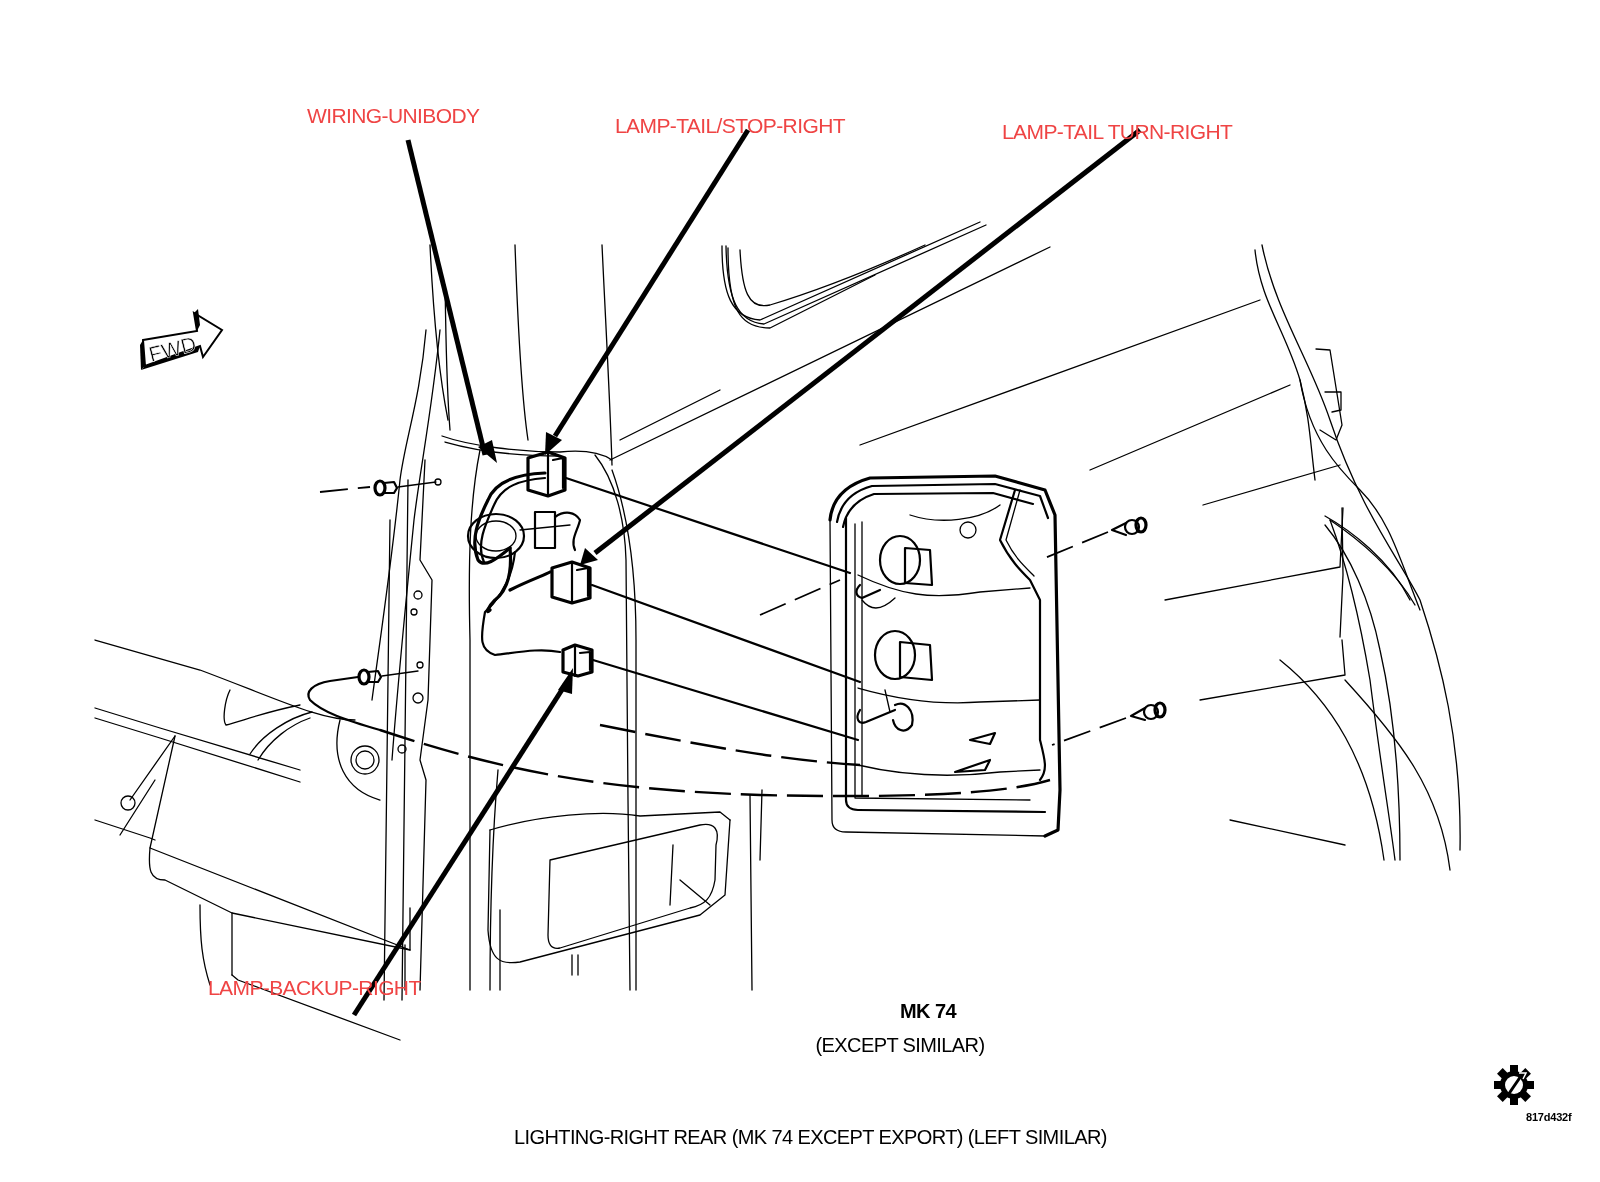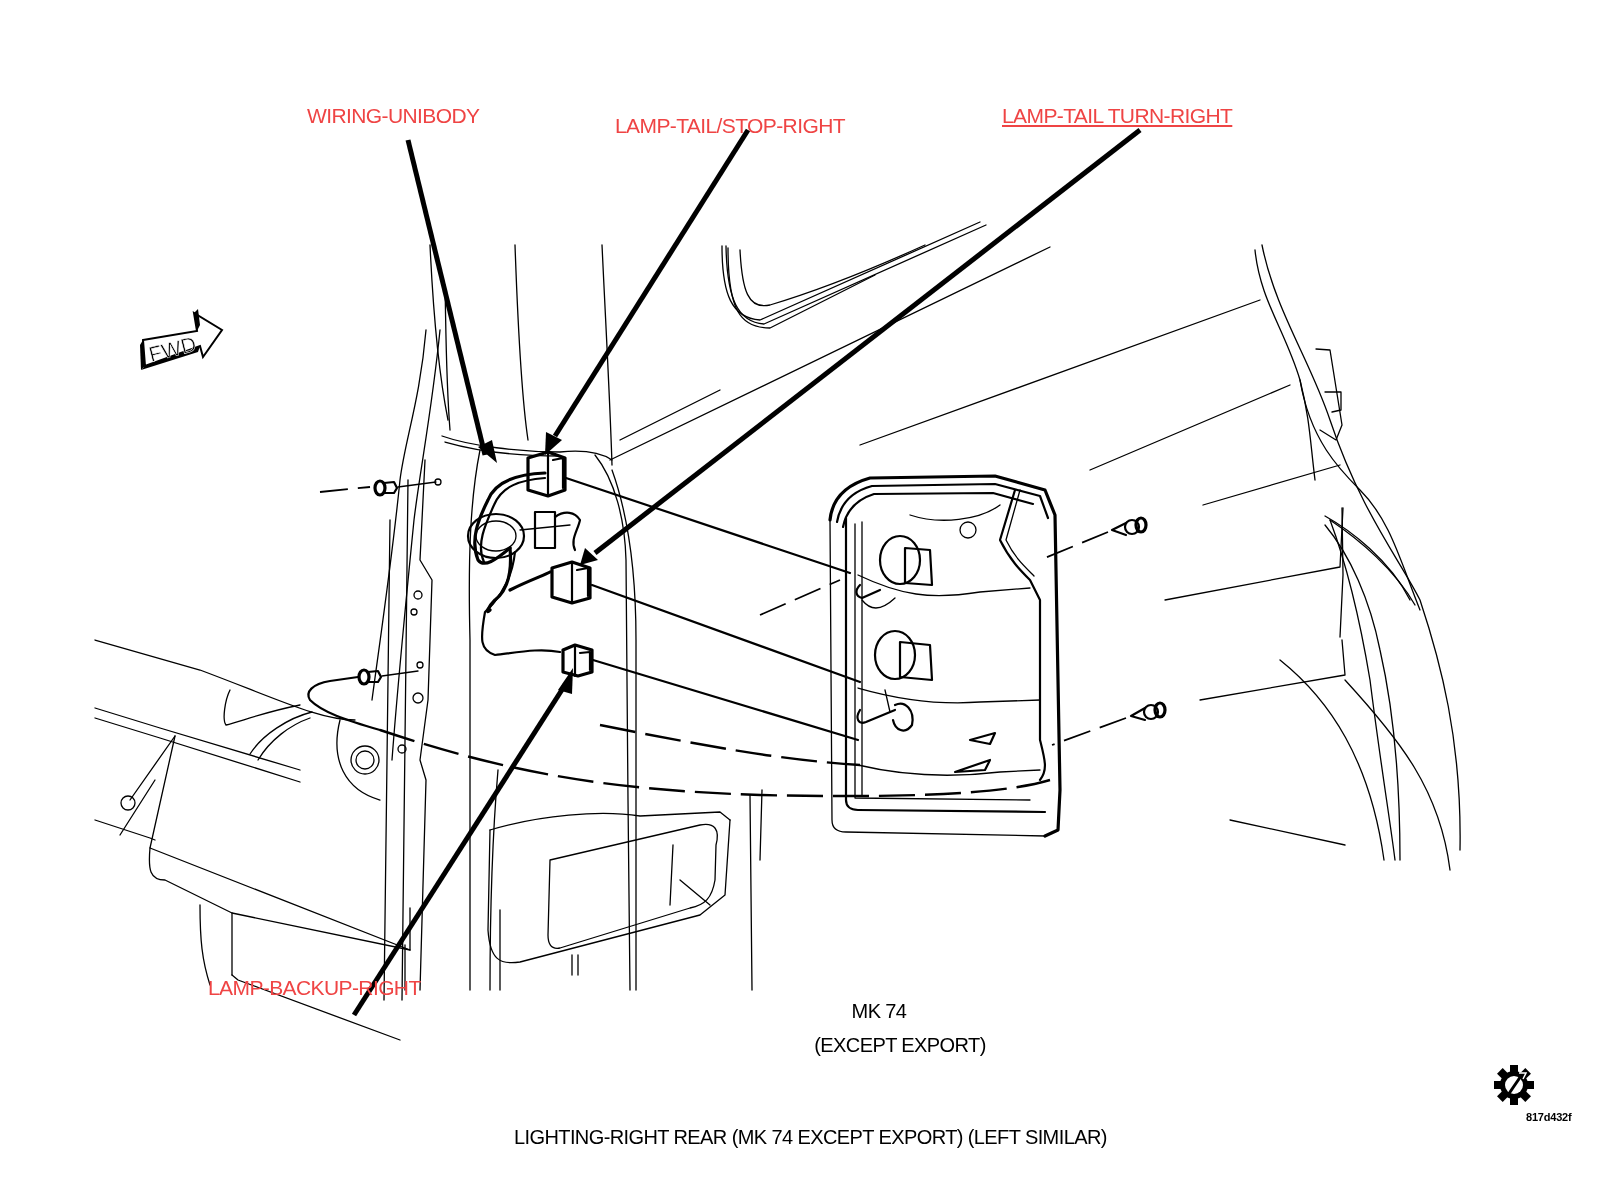--- a/index.html
+++ b/index.html
@@ -244,21 +244,21 @@
       <rect x="12" y="-4" width="8" height="8" transform="rotate(45)"></rect>
     </g>
     <circle cx="0" cy="0" r="9" fill="#fff"></circle>
     <line x1="-6" y1="10" x2="9" y2="-12" stroke="#000" stroke-width="3"></line>
     <path d="M5 -12 L12 -12 L9 -6" fill="none" stroke="#fff" stroke-width="1.5"></path>
   </g>
 </svg>
 
 <div class="lbl" style="left:307px; top:104px;">WIRING-UNIBODY</div>
 <div class="lbl" style="left:615px; top:114px;">LAMP-TAIL/STOP-RIGHT</div>
-<div class="lbl" style="left:1002px; top:104px;text-decoration:underline;">LAMP-TAIL TURN-RIGHT</div>
+<div class="lbl" style="left:1002px; top:120px;">LAMP-TAIL TURN-RIGHT</div>
 <div class="lbl" style="left:208px; top:976px;">LAMP-BACKUP-RIGHT</div>
 
-<div class="caption center" style="left:769px; top:1000px; width:220px;">MK 74</div>
-<div class="caption center" style="left:780px; top:1034px; width:240px;">(EXCEPT EXPORT)</div>
+<div class="caption center" style="left:818px; top:1000px; width:220px;font-weight:bold;">MK 74</div>
+<div class="caption center" style="left:780px; top:1034px; width:240px;">(EXCEPT SIMILAR)</div>
 
 <div class="caption" style="left:514px; top:1126px;">LIGHTING-RIGHT REAR (MK 74 EXCEPT EXPORT) (LEFT SIMILAR)</div>
 
 <div id="id-code">817d432f</div>
 
 </body></html>

